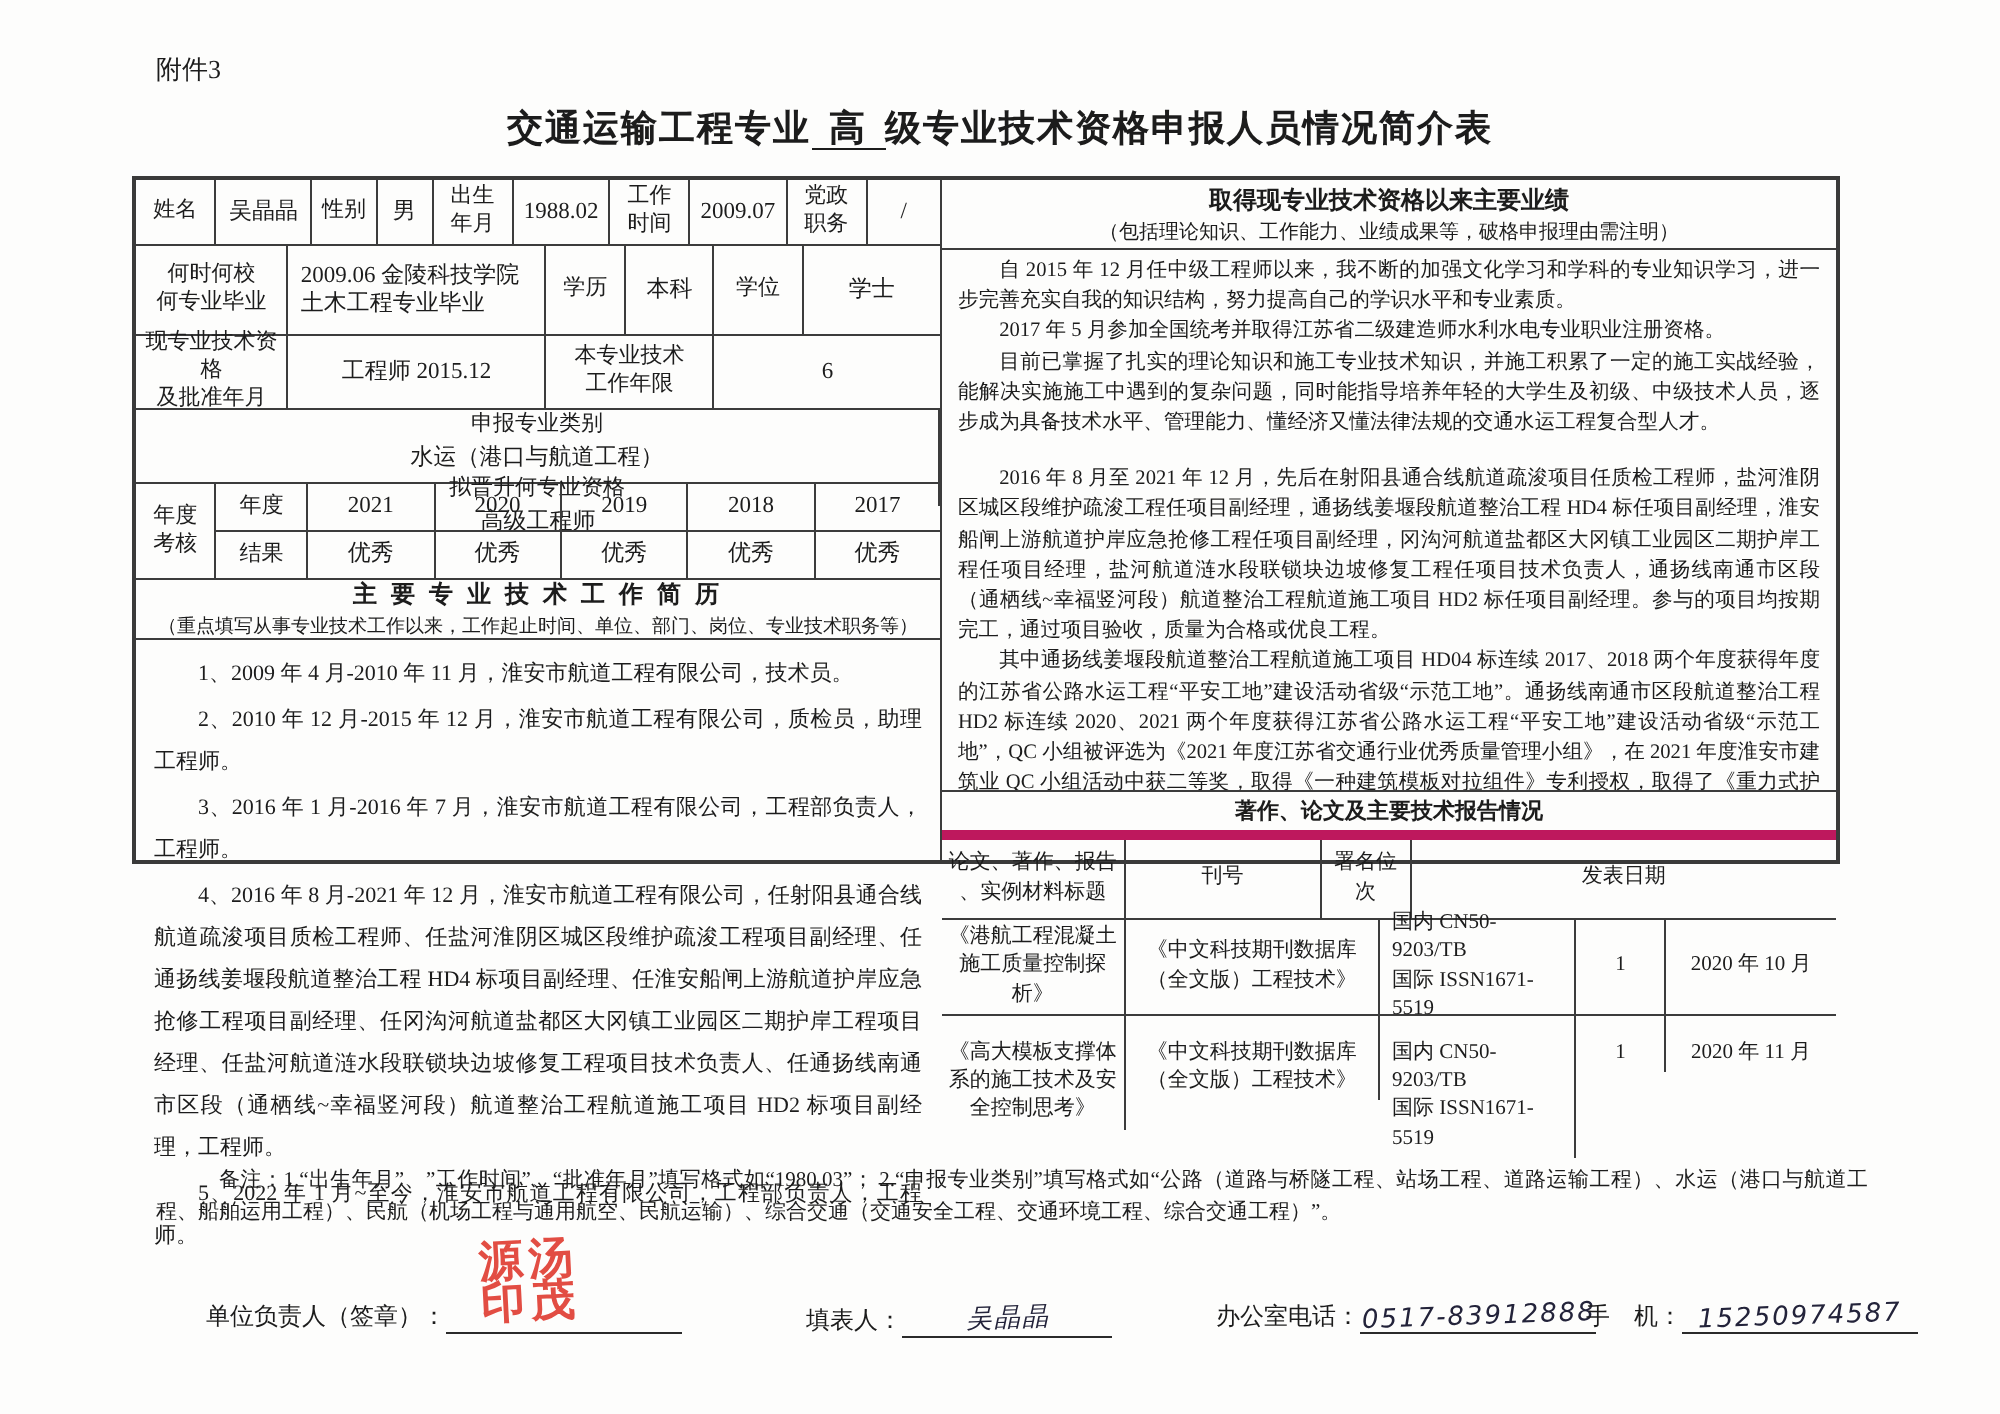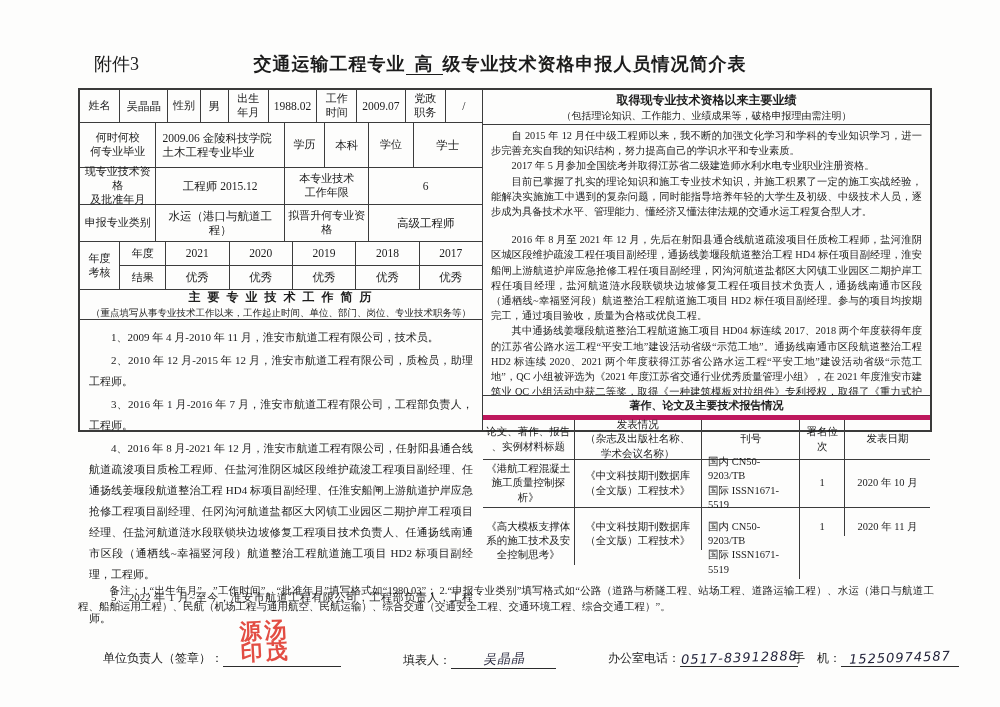--- a/index.html
+++ b/index.html
@@ -2,42 +2,42 @@
 <html><head>
 <meta charset="utf-8">
 <style>
   * { margin:0; padding:0; box-sizing:border-box; }
   html,body { background:#e8e8e8; }
   .page {
     position:relative; width:1000px; height:707px; margin:0 auto;
     background:#fdfdfc; overflow:hidden;
     font-family:"Liberation Serif","DejaVu Serif",serif; color:#1c1c1c;
   }
-  .attachment { position:absolute; left:94px; top:26px; font-size:18px;margin-top:26px; }
+  .attachment { position:absolute; left:78px; top:26px; font-size:13px; }
   .doc-title {
     position:absolute; left:0; top:52px; width:100%; text-align:center;
     font-size:18px; font-weight:bold; letter-spacing:1px;
   }
   .title-blank { display:inline-block; border-bottom:1.5px solid #1c1c1c; padding:0 9px; line-height:1.05; }
 
   .form-table {
-    position:absolute; left:78px; top:88px; width:854px; height:344px;
+    position:absolute; left:66px; top:88px; width:854px; height:344px;
     border:2px solid #3a3a3a; display:flex;
   }
   
   .left-panel { width:402px; display:flex; flex-direction:column; }
   .lrow { display:flex; border-bottom:1px solid #3c3c3c; flex-shrink:0; }
   .cell {
     border-right:1px solid #3c3c3c; display:flex; align-items:center; justify-content:center;
     text-align:center; font-size:11px; white-space:pre-line; line-height:1.25; padding:1px 2px;
   }
   .lrow .cell:last-child { border-right:none; }
   .val { font-size:11.5px; }
   .left-val { justify-content:flex-start; text-align:left; padding:2px 6px; white-space:normal; }
-  .r1 { height:33px; } .r2 { height:45px; } .r3 { height:37px; } .r4 { height:37px; }
+  .r1 { height:33px; } .r2 { height:45px; } .r3 { height:37px; } .r4 { height:37px;flex-direction:column; }
   .r56 { height:48px; } .r7 { height:30px; flex-direction:column; align-items:center; justify-content:center; }
   .r8 { flex:1; border-bottom:none; }
   .review-wrap { flex:1; display:flex; flex-direction:column; }
   .review-row { display:flex; flex:1; }
   .review-row:first-child { border-bottom:1px solid #3c3c3c; }
   .review-row .cell { flex:1; }
   .review-row .cell.rv-label { flex:0 0 46px; }
   .history-title { font-weight:bold; font-size:12px; letter-spacing:2px; }
   .history-sub { font-size:9.5px; margin-top:1px; }
   .history-body { display:block; padding:7px 9px 0 9px; overflow:hidden; text-align:left; white-space:normal; }
@@ -198,23 +198,20 @@
         <p class="gap">2016 年 8 月至 2021 年 12 月，先后在射阳县通合线航道疏浚项目任质检工程师，盐河淮阴区城区段维护疏浚工程任项目副经理，通扬线姜堰段航道整治工程 HD4 标任项目副经理，淮安船闸上游航道护岸应急抢修工程任项目副经理，冈沟河航道盐都区大冈镇工业园区二期护岸工程任项目经理，盐河航道涟水段联锁块边坡修复工程任项目技术负责人，通扬线南通市区段（通栖线~幸福竖河段）航道整治工程航道施工项目 HD2 标任项目副经理。参与的项目均按期完工，通过项目验收，质量为合格或优良工程。</p>
         <p>其中通扬线姜堰段航道整治工程航道施工项目 HD04 标连续 2017、2018 两个年度获得年度的江苏省公路水运工程“平安工地”建设活动省级“示范工地”。通扬线南通市区段航道整治工程 HD2 标连续 2020、2021 两个年度获得江苏省公路水运工程“平安工地”建设活动省级“示范工地”，QC 小组被评选为《2021 年度江苏省交通行业优秀质量管理小组》，在 2021 年度淮安市建筑业 QC 小组活动中获二等奖，取得《一种建筑模板对拉组件》专利授权，取得了《重力式护岸少拉杆施工工法》省级工法的批准。</p>
       </div>
 
       <div class="pub-title">著作、论文及主要技术报告情况</div>
 
       <div class="pub-table">
         <div class="prow ph">
           <div class="pcell pc1">论文、著作、报告
 、实例材料标题</div>
-          <div class="pcell pc2">发表情况
-（杂志及出版社名称、
-学术会议名称）</div>
           <div class="pcell pc3">刊号</div>
           <div class="pcell pc4">署名位次</div>
           <div class="pcell pc5">发表日期</div>
         </div>
         <div class="prow pr1">
           <div class="pcell pc1">《港航工程混凝土施工质量控制探析》</div>
           <div class="pcell pc2">《中文科技期刊数据库（全文版）工程技术》</div>
           <div class="pcell pc3 issue-cell">国内 CN50-9203/TB
 国际 ISSN1671-5519</div>
           <div class="pcell pc4">1</div>

